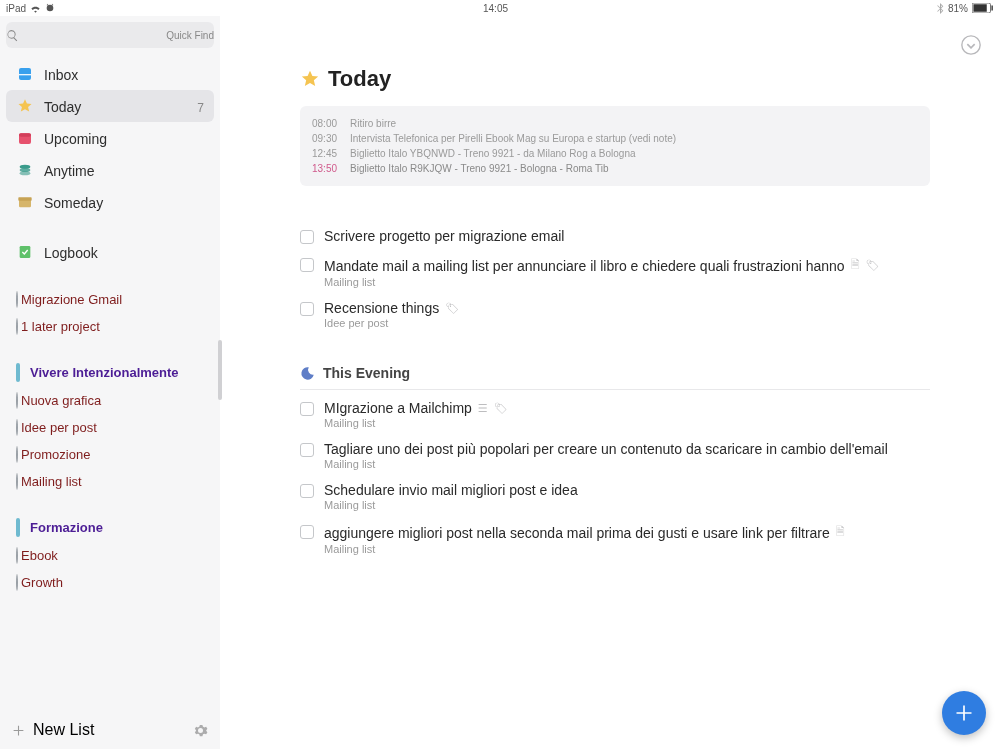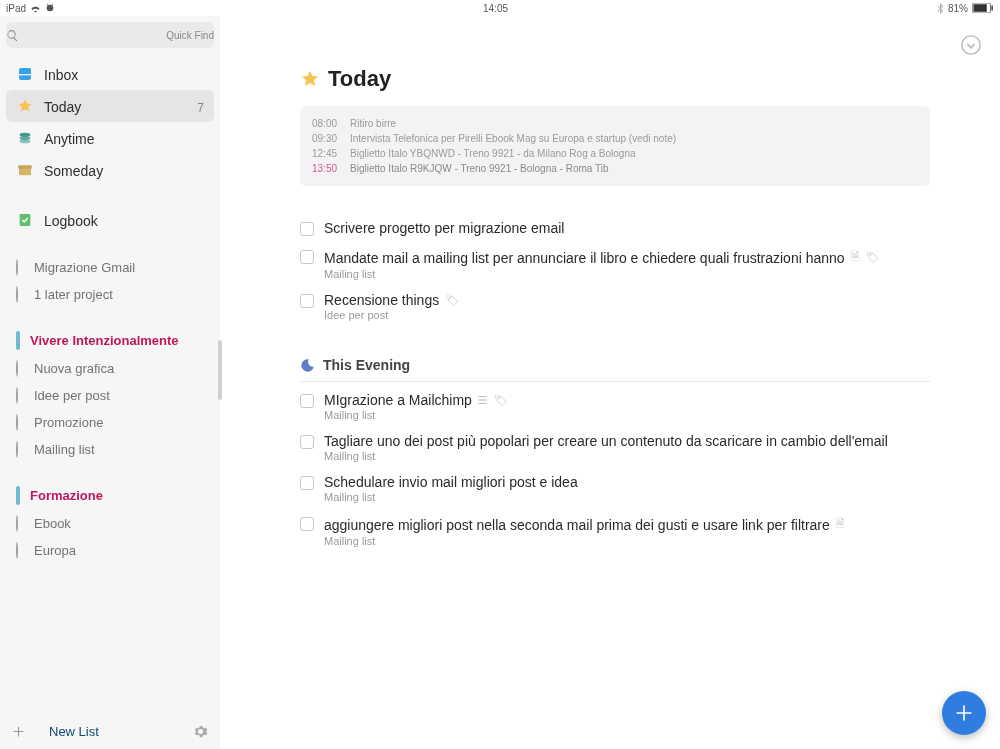--- a/index.html
+++ b/index.html
@@ -10,33 +10,33 @@
 .sidebar{width:220px;background:#f6f6f7;display:flex;flex-direction:column;position:relative}
 .search-wrap{padding:6px}
 .search{background:#eaeaec;border-radius:6px;height:26px;display:flex;align-items:center;justify-content:space-between;gap:6px;color:#888;font-size:10px}
 .search svg{width:13px;height:13px;fill:#888}
 .nav{padding:4px 6px 0 6px}
 .nav-item{display:flex;align-items:flex-end;gap:10px;padding:7px 10px;border-radius:6px;color:#2e2e2e;font-size:14px;cursor:pointer}
 .nav-item.selected{background:#e5e5e8;font-weight:500}
 .nav-item .icon-slot{width:18px;height:18px;display:flex;align-items:center;justify-content:center}
 .badge{margin-left:auto;color:#888;font-size:12px}
 .nav-sep{height:18px}
-.section-head{display:flex;gap:10px;font-weight:600;font-size:13px;color:#be185d;padding:7px 10px}
-.proj-item{display:flex;align-items:center;gap:16px;padding:6px 10px 6px 10px;font-size:13px;color:#737373;cursor:pointer}
-.sidebar-footer{margin-top:auto;display:flex;align-items:center;gap:24px;padding:10px 12px;color:#0c4a6e;font-size:13px;border-top:1px solid transparent}
+.section-head{display:flex;gap:10px;font-weight:600;font-size:13px;color:#4c1d95;padding:7px 10px}
+.proj-item{display:flex;align-items:center;gap:3px;padding:6px 10px 6px 10px;font-size:13px;color:#7f1d1d;cursor:pointer}
+.sidebar-footer{margin-top:auto;display:flex;align-items:center;gap:8px;padding:10px 12px;color:#000000;font-size:16px;border-top:1px solid transparent}
 .sidebar-footer .gear{margin-left:auto}
 .main{flex:1;position:relative;overflow:auto;padding:20px 70px 20px 80px}
 .dismiss{position:absolute;top:18px;right:18px}
 .title-row{display:flex;align-items:center;gap:8px;margin-top:30px;margin-bottom:14px}
 .title-row h1{font-size:22px;font-weight:700;color:#222}
 .cal-block{background:#f3f3f5;border-radius:6px;padding:10px 12px;font-size:10px;color:#9a9a9a;line-height:1.5}
 .cal-row .time{display:inline-block;width:38px}
 .cal-row.upcoming .time{color:#d05a8c}
 .cal-row.upcoming{color:#8a8a8a}
-.tasks{margin-top:28px}
+.tasks{margin-top:36px}
 .task{display:flex;gap:10px;padding:6px 0}
 .chk{width:14px;height:14px;border:1px solid #c5c7ca;border-radius:3px;flex-shrink:0;margin-top:2px;background:#fff}
 .task-body{display:flex;flex-direction:column}
 .task-title{font-size:14px;color:#2a2a2a;display:flex;align-items:center;gap:6px;flex-wrap:wrap}
 .task-sub{font-size:11px;color:#9a9a9a;margin-top:1px}
 .mini-icon{color:#bdbdbf;font-size:11px}
 .section-divider{display:flex;align-items:flex-end;gap:8px;margin-top:30px;border-bottom:1px solid #e8e8ea;padding-bottom:8px}
 .section-divider .label{font-weight:600;font-size:14px;color:#444}
 .fab{position:absolute;right:14px;bottom:14px;width:44px;height:44px;border-radius:22px;background:#2f7de1;display:flex;align-items:center;justify-content:center;box-shadow:0 3px 8px rgba(0,0,0,0.25);color:#fff;font-size:26px;line-height:1}
 .scroll-indicator{position:absolute;left:218px;top:340px;width:4px;height:60px;background:#d0d0d3;border-radius:2px}
@@ -99,20 +99,29 @@
         <span class="icon-slot">
             <svg width="16" height="16" viewBox="0 0 24 24">
               <path class="star" d="M12 2l2.9 6.3 6.9.6-5.2 4.6 1.6 6.8L12 16.9 5.8 20.3l1.6-6.8L2.2 8.9l6.9-.6L12 2z"></path>
             </svg>
           </span>
         <span>Today</span>
         <span class="badge">7</span>
       </div>
       <div class="nav-item">
         <span class="icon-slot">
+            <svg width="16" height="16" viewBox="0 0 24 24">
+              <rect x="3" y="5" width="18" height="16" rx="3" fill="#e6516d"></rect>
+              <rect x="3" y="5" width="18" height="5" rx="3" fill="#d23e5a"></rect>
+            </svg>
+          </span>
+        <span>Upcoming</span>
+      </div>
+      <div class="nav-item">
+        <span class="icon-slot">
             <svg class="stack-icon" width="16" height="16" viewBox="0 0 24 24">
               <ellipse cx="12" cy="7" rx="8" ry="3"></ellipse>
               <ellipse cx="12" cy="12" rx="8" ry="3" opacity="0.8"></ellipse>
               <ellipse cx="12" cy="17" rx="8" ry="3" opacity="0.6"></ellipse>
             </svg>
           </span>
         <span>Anytime</span>
       </div>
       <div class="nav-item">
         <span class="icon-slot">
@@ -172,21 +181,21 @@
           <div class="section-head">
             <span class="icon-slot"><span class="area-sq"></span></span>
             <span>Formazione</span>
           </div>
           <div class="proj-item">
             <span class="icon-slot"><span class="proj-ring"></span></span>
             <span>Ebook</span>
           </div>
           <div class="proj-item">
             <span class="icon-slot"><span class="proj-ring"></span></span>
-            <span>Europa</span>
+            <span>Growth</span>
           </div>
           <div class="nav-sep"></div>
         </div>
     </div>
 
     <div class="sidebar-footer">
       <svg width="13" height="13" viewBox="0 0 24 24">
           <path fill="#9a9a9a" d="M11 3h2v8h8v2h-8v8h-2v-8H3v-2h8z"></path>
         </svg>
       <span>New List</span>

